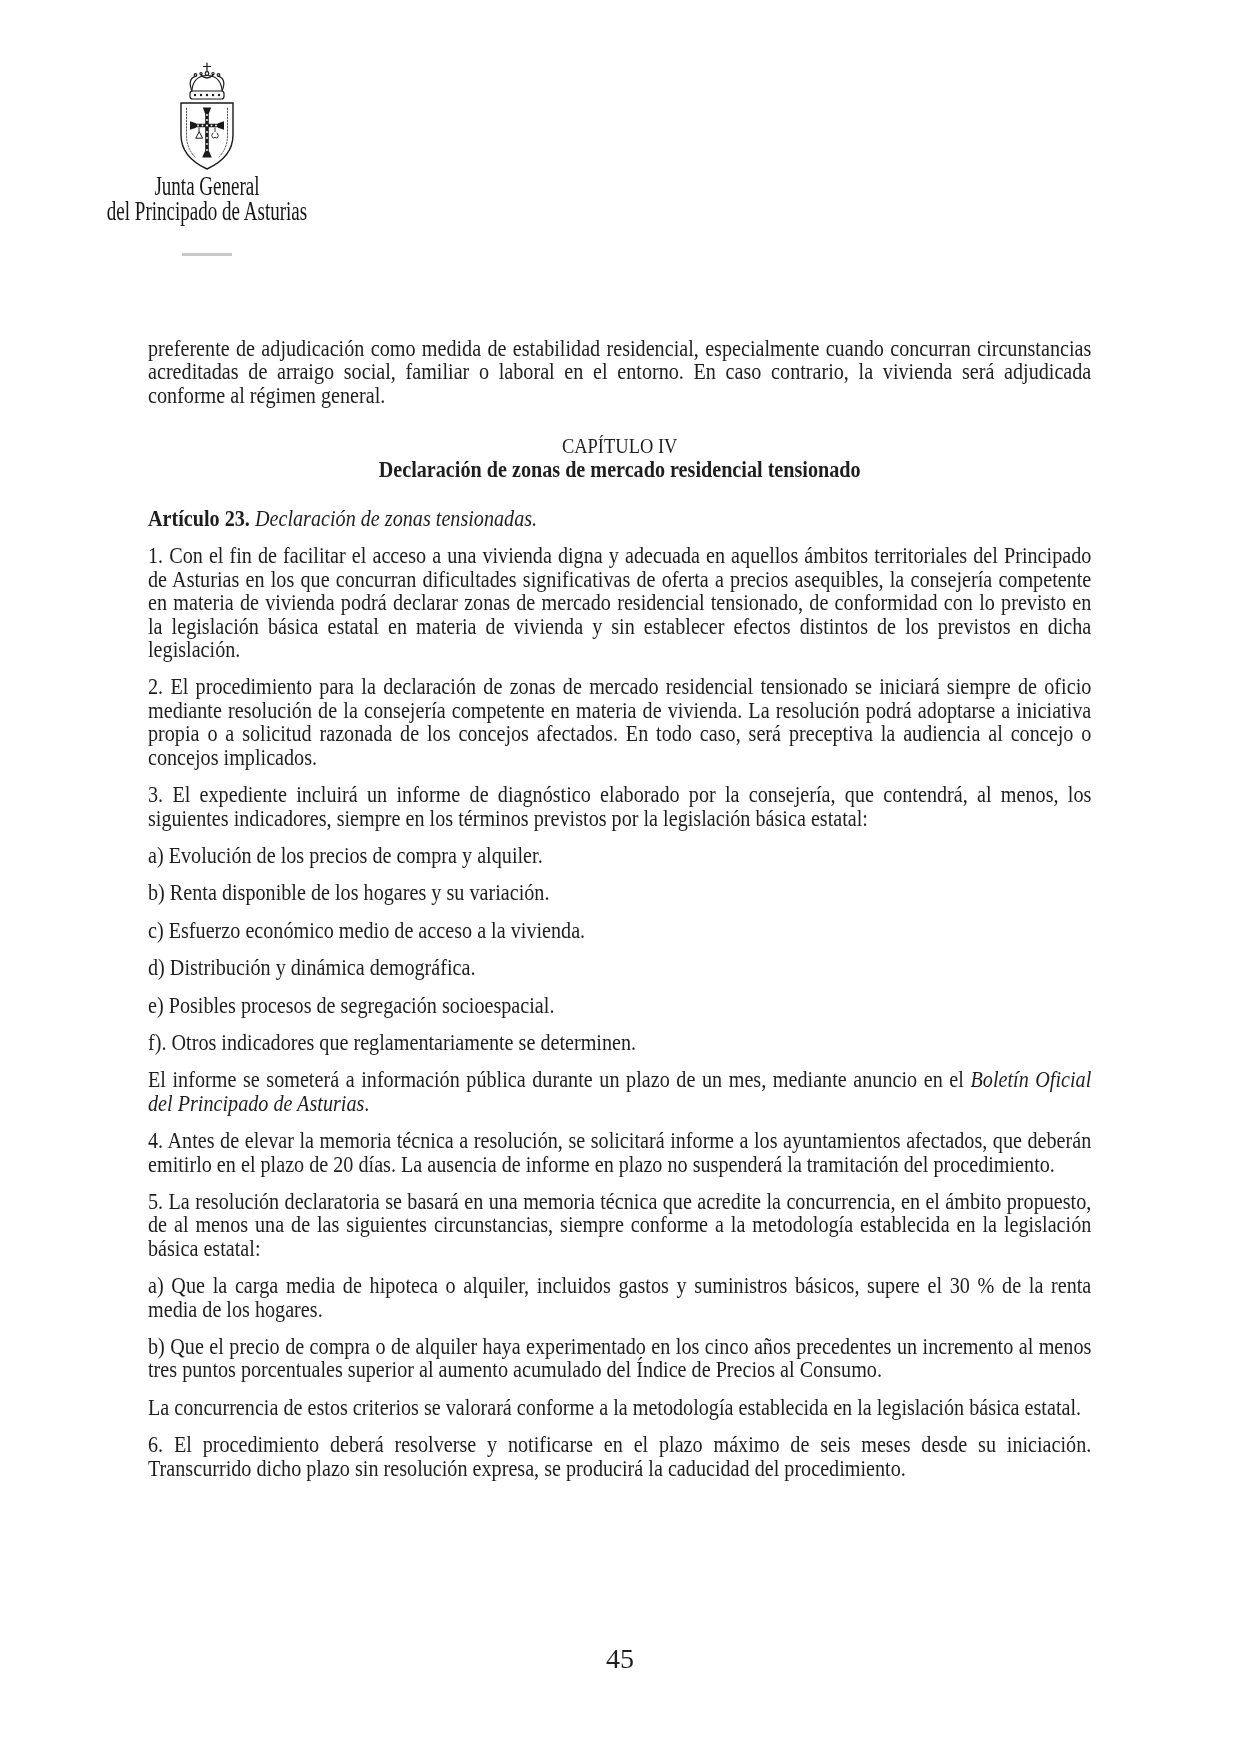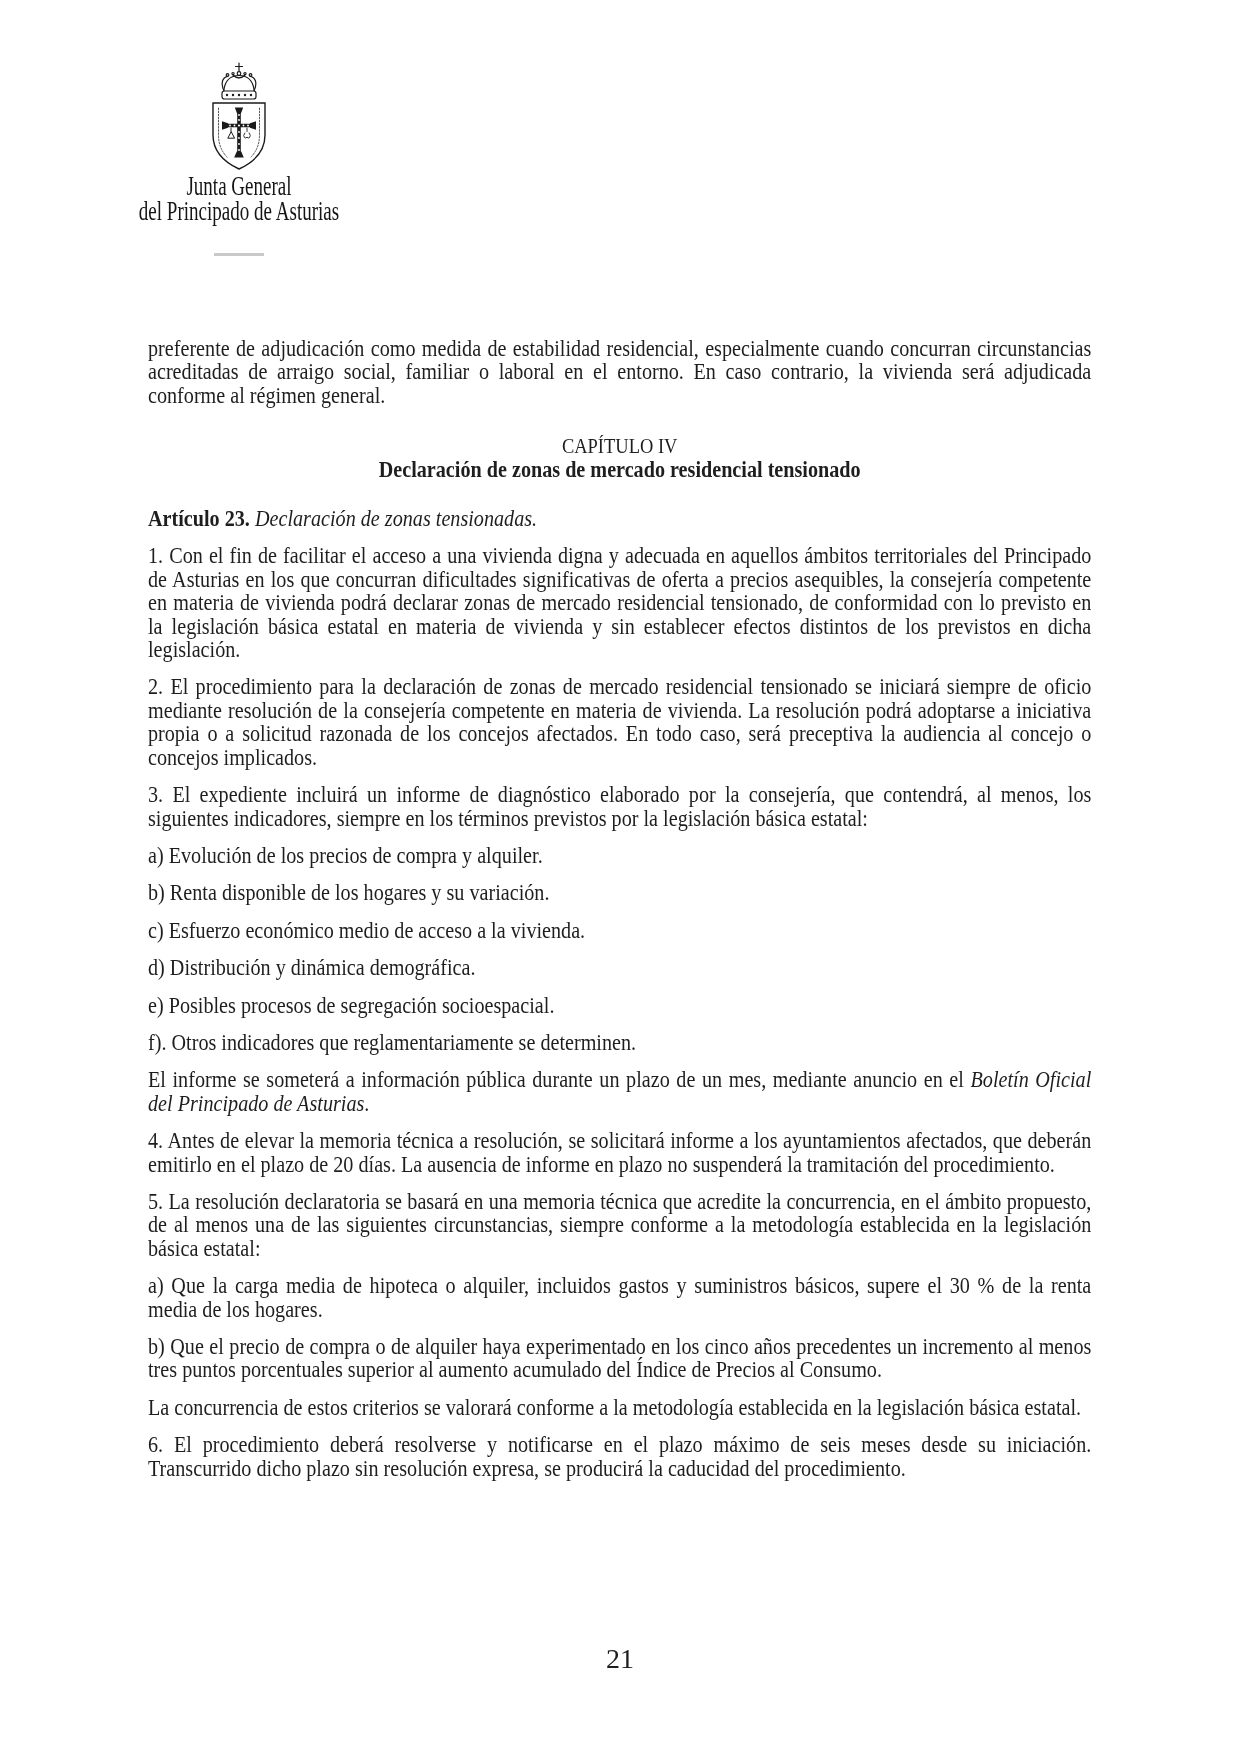--- a/index.html
+++ b/index.html
@@ -7,21 +7,21 @@
     width:1240px;height:1754px;
     background:#ffffff;
     font-family:"Liberation Serif","DejaVu Serif",serif;
     color:#1e1e1e;
     position:relative;
     overflow:hidden;
   }
   .page{position:absolute;inset:0;}
 
   
-  .header{position:absolute;left:0;top:62px;width:414px;text-align:center;padding-left:32px;}
+  .header{position:absolute;left:0;top:62px;width:414px;text-align:center;}
   .crest{display:block;margin:0 auto;}
   .org-name{
     margin-top:1px;
     font-size:28px;line-height:25px;
     transform:scaleX(0.68);transform-origin:50% 0;
     color:#151515;white-space:nowrap;
   }
   .header-rule{width:50px;height:3px;background:#c9c9c9;margin:30px auto 0;}
 
   
@@ -148,16 +148,16 @@
     <p class="para">4. Antes de elevar la memoria técnica a resolución, se solicitará informe a los ayuntamientos afectados, que deberán emitirlo en el plazo de 20 días. La ausencia de informe en plazo no suspenderá la tramitación del procedimiento.</p>
     <p class="para">5. La resolución declaratoria se basará en una memoria técnica que acredite la concurrencia, en el ámbito propuesto, de al menos una de las siguientes circunstancias, siempre conforme a la metodología establecida en la legislación básica estatal:</p>
     <p class="para">a) Que la carga media de hipoteca o alquiler, incluidos gastos y suministros básicos, supere el 30 % de la renta media de los hogares.</p>
     <p class="para">b) Que el precio de compra o de alquiler haya experimentado en los cinco años precedentes un incremento al menos tres puntos porcentuales superior al aumento acumulado del Índice de Precios al Consumo.</p>
     <p class="para">La concurrencia de estos criterios se valorará conforme a la metodología establecida en la legislación básica estatal.</p>
     <p class="para">6. El procedimiento deberá resolverse y notificarse en el plazo máximo de seis meses desde su iniciación. Transcurrido dicho plazo sin resolución expresa, se producirá la caducidad del procedimiento.</p>
 
   </main>
 
   <footer class="footer">
-    <span class="page-number">21</span>
+    <span class="page-number">45</span>
   </footer>
 
 </div>
 
 </body></html>

